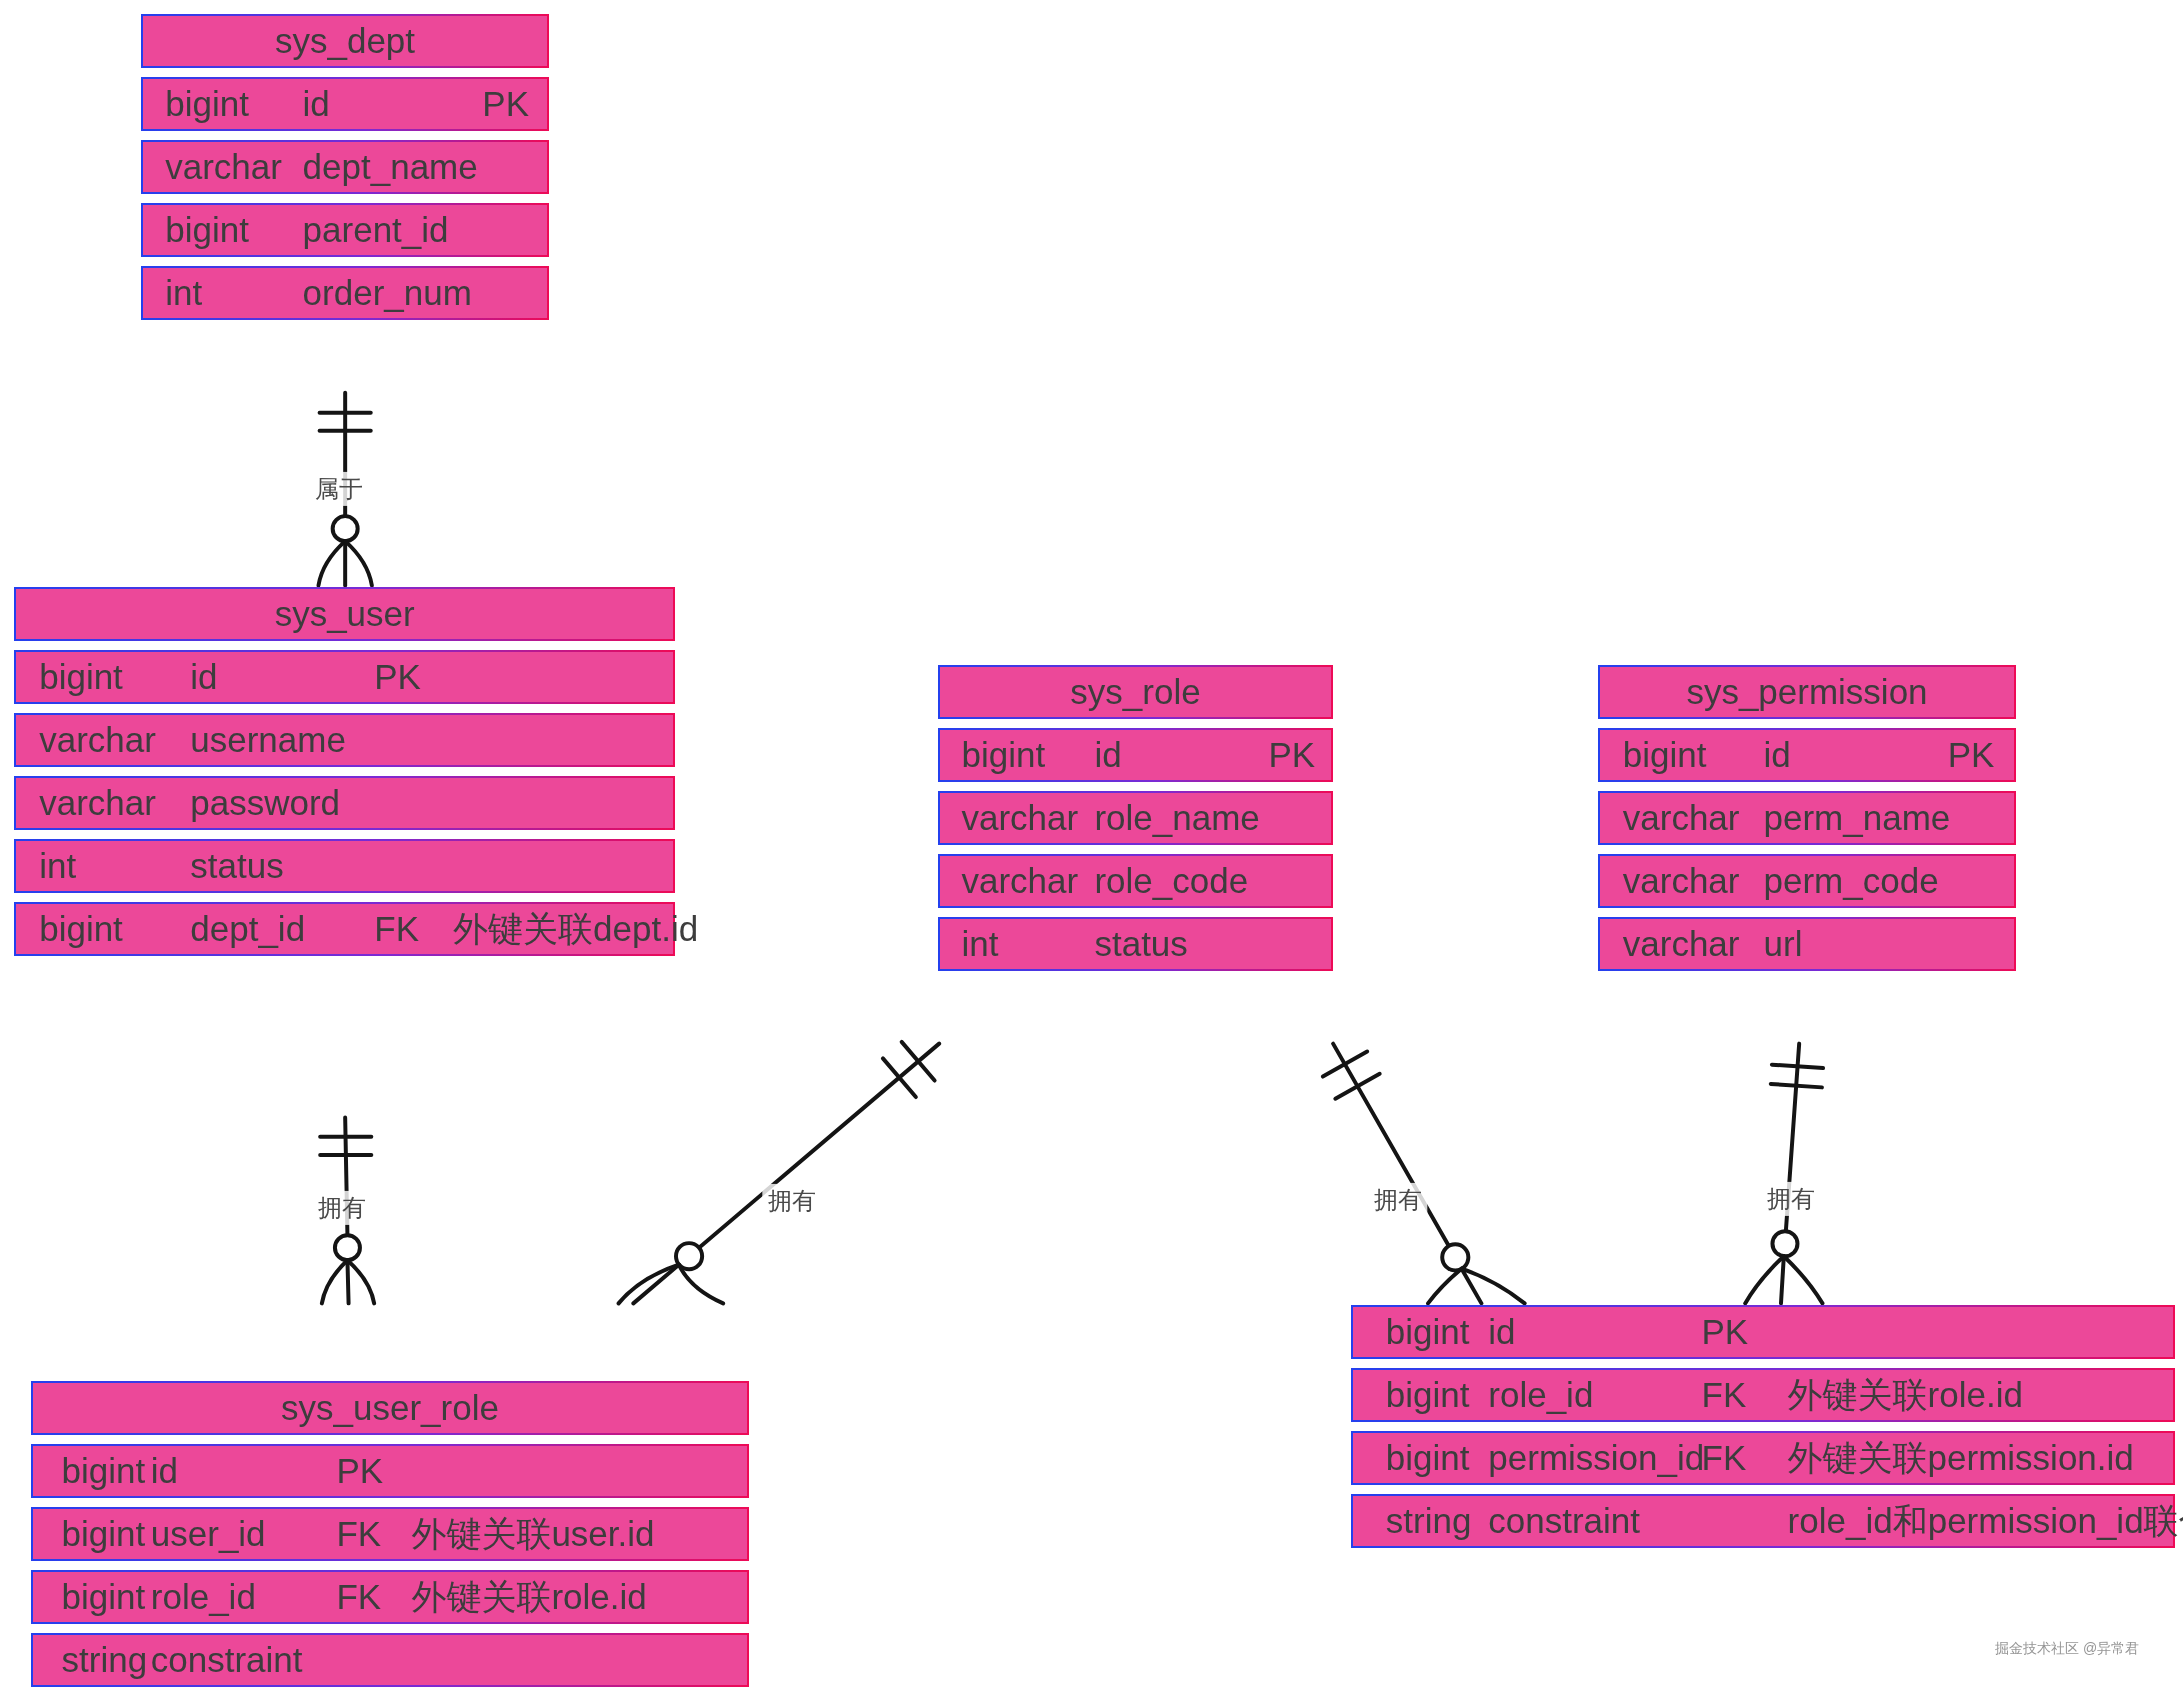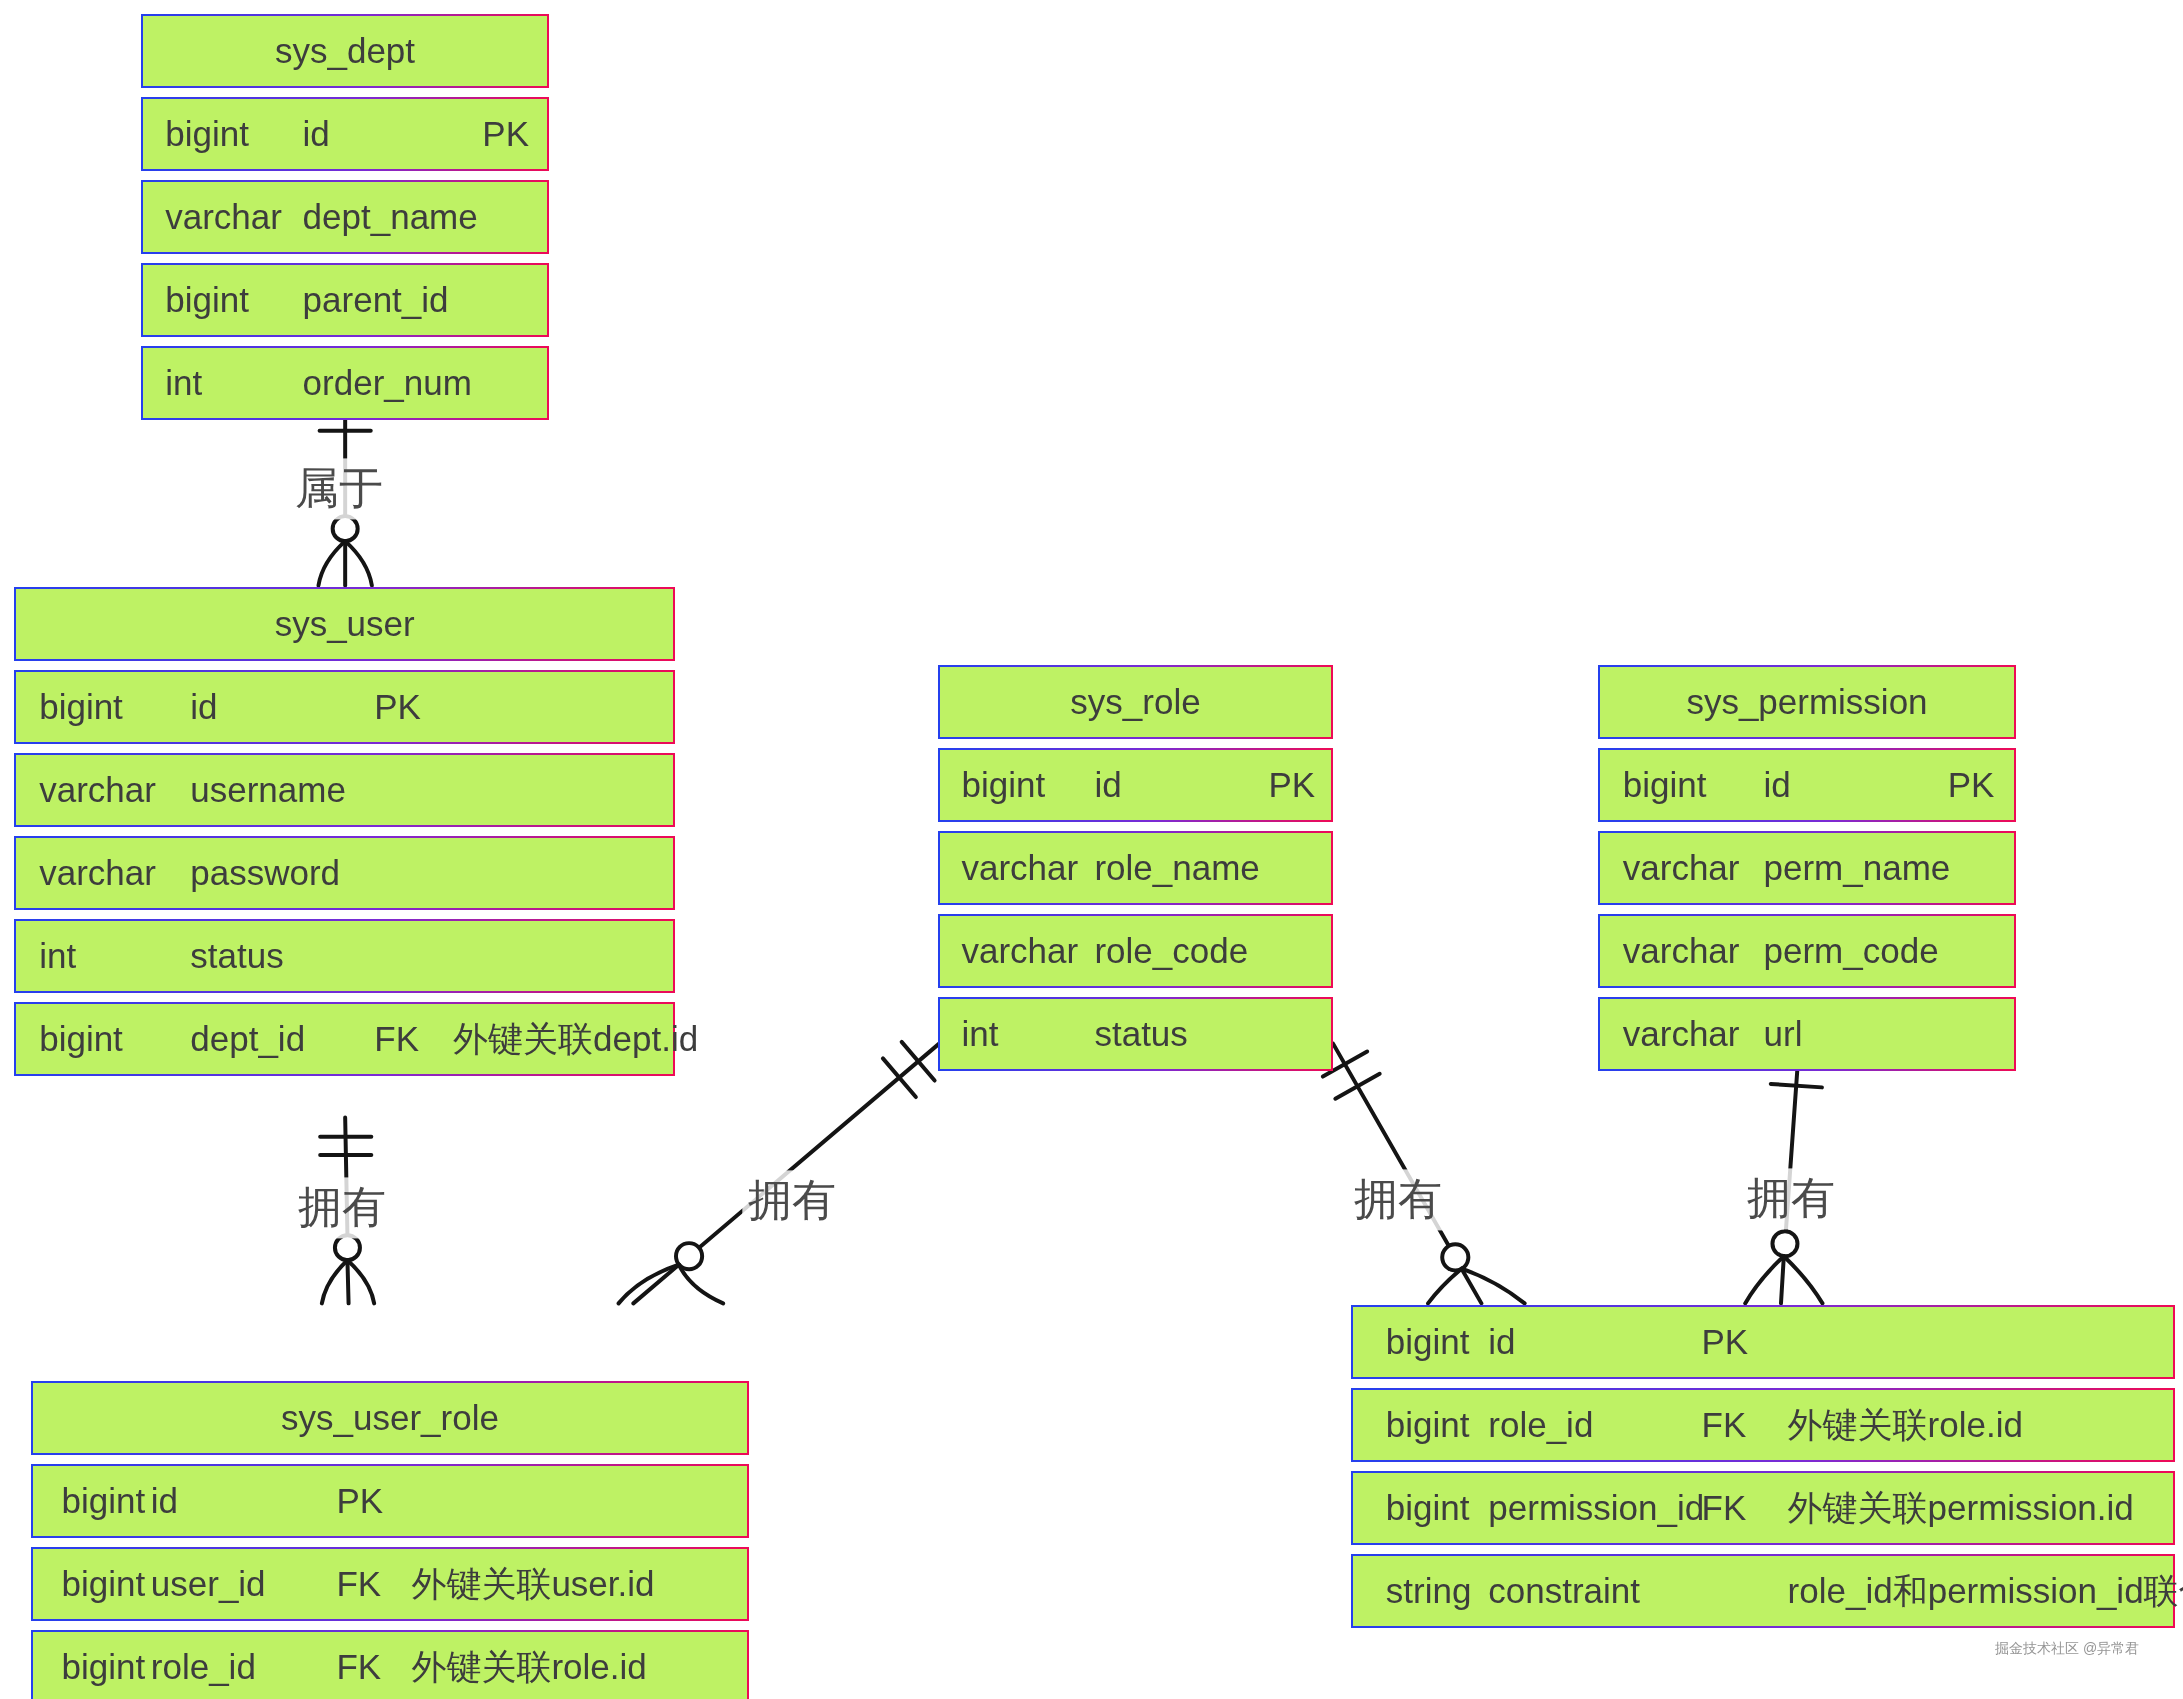--- a/index.html
+++ b/index.html
@@ -8,39 +8,39 @@
     background:#ffffff;
     font-family:"Liberation Sans","DejaVu Sans",sans-serif;
     color:#3d3d3d;
   }
   .canvas{position:absolute;left:0;top:0;width:2183px;height:1699px;}
   svg.rels{position:absolute;left:0;top:0;z-index:1;}
   svg.rels line, svg.rels path{stroke:#141414;stroke-width:7;fill:none;stroke-linecap:round;}
   svg.rels circle{stroke:#141414;stroke-width:7;fill:#ffffff;}
   .tbl{position:absolute;z-index:2;}
   .row{
-    position:relative;height:74px;background:#bef264;box-sizing:border-box;
+    position:relative;height:54px;background:#ec4899;box-sizing:border-box;
     border:2.8px solid;
     border-image:linear-gradient(90deg,#2440ee 0%,#7b2ad4 55%,#ee0a56 100%) 1;
   }
   .row + .row{margin-top:9px;text-decoration:underline;}
   .row.title{display:flex;align-items:center;justify-content:center;font-size:35px;}
   .cell{
     position:absolute;top:50%;transform:translateY(-50%);
     font-size:35px;white-space:nowrap;
   }
   
   .t-std .c1{left:5.5%;}  .t-std .c2{left:39.5%;} .t-std .c3{left:84%;}
   
   .t-user .c1{left:3.5%;} .t-user .c2{left:26.5%;} .t-user .c3{left:54.5%;} .t-user .c4{left:66.5%;}
   
   .t-junc .c1{left:4%;}   .t-junc .c2{left:16.5%;} .t-junc .c3{left:42.5%;} .t-junc .c4{left:53%;}
   .rel-label{
     position:absolute;z-index:3;transform:translate(-50%,-50%);
-    font-size:44px;color:#4a4a4a;background:rgba(255,255,255,0.82);
+    font-size:24px;color:#4a4a4a;background:rgba(255,255,255,0.82);
     padding:1.1px 5.7px;white-space:nowrap;
   }
   .watermark{
     position:absolute;z-index:4;left:1995px;top:1640px;
     font-size:14px;color:rgba(138,138,138,0.9);
     text-shadow:0 0 4.5px #ffffff,0 0 1.1px #ffffff;white-space:nowrap;
   }
 </style>
 </head>
 <body>

